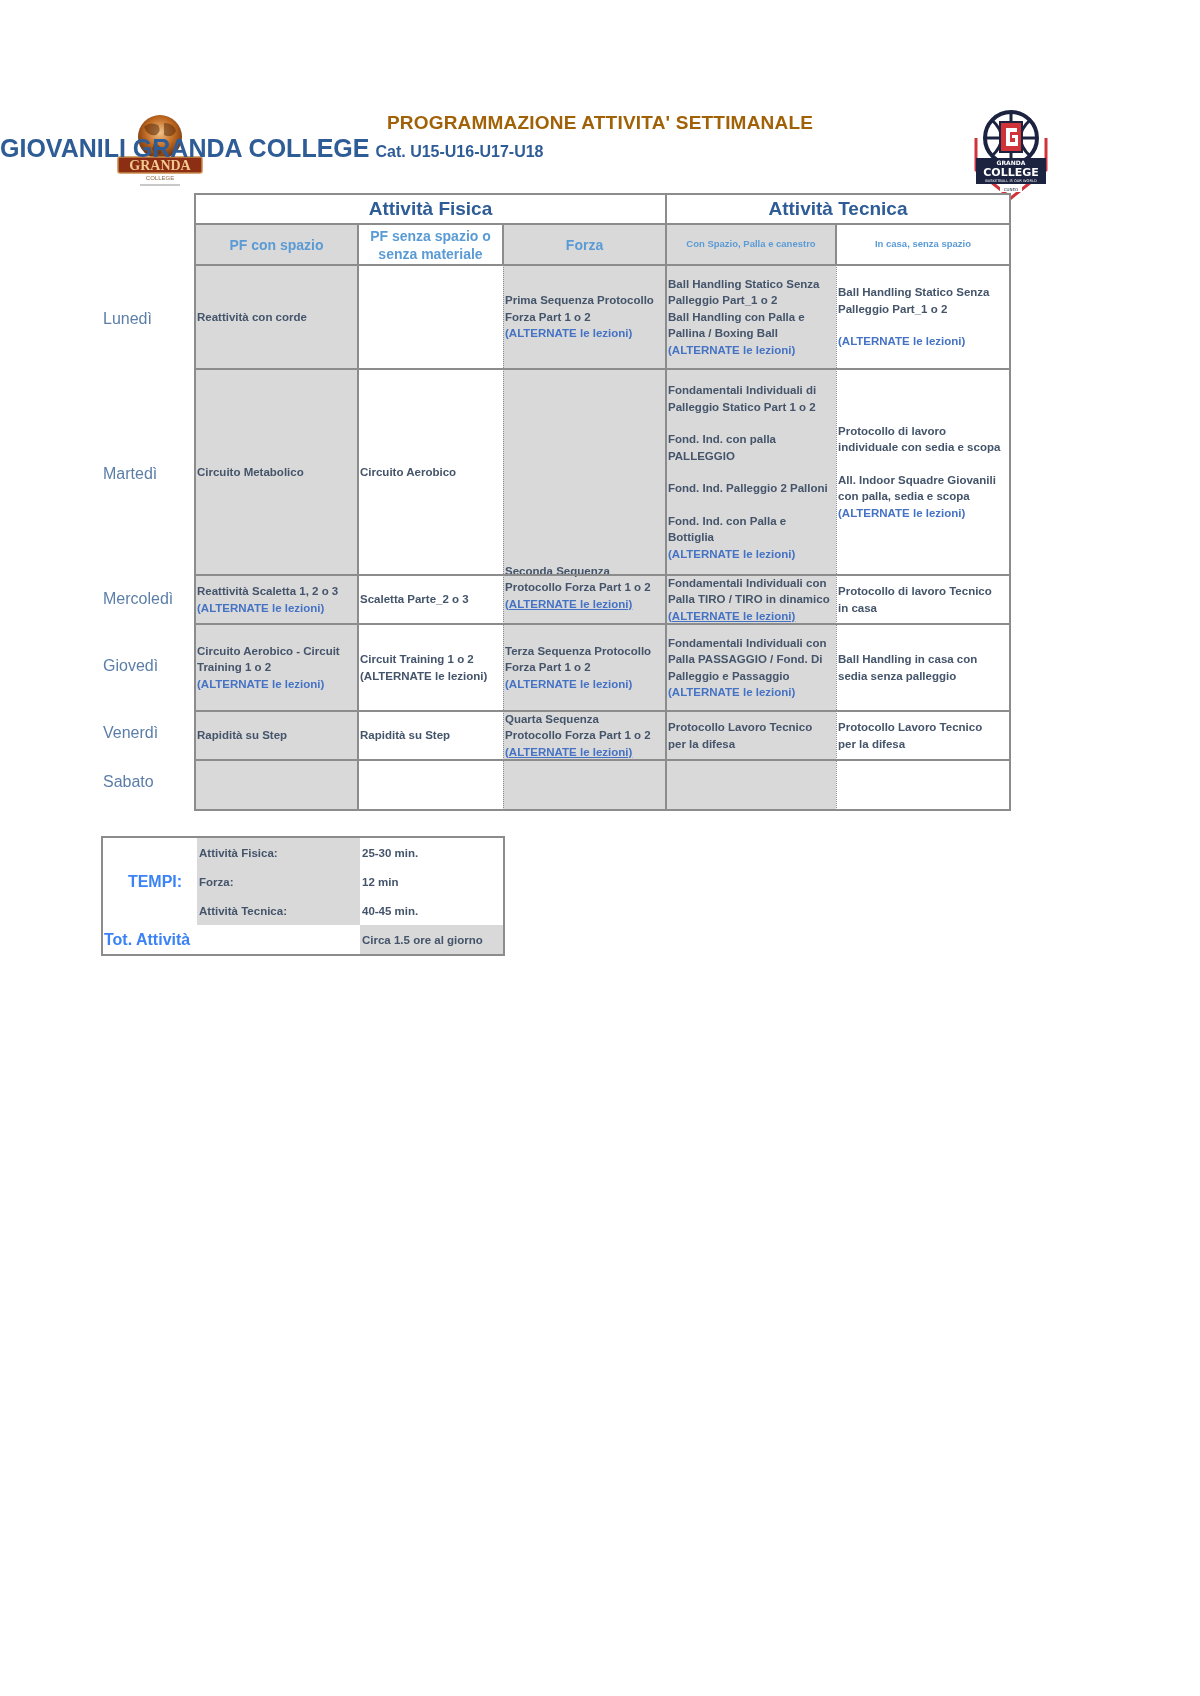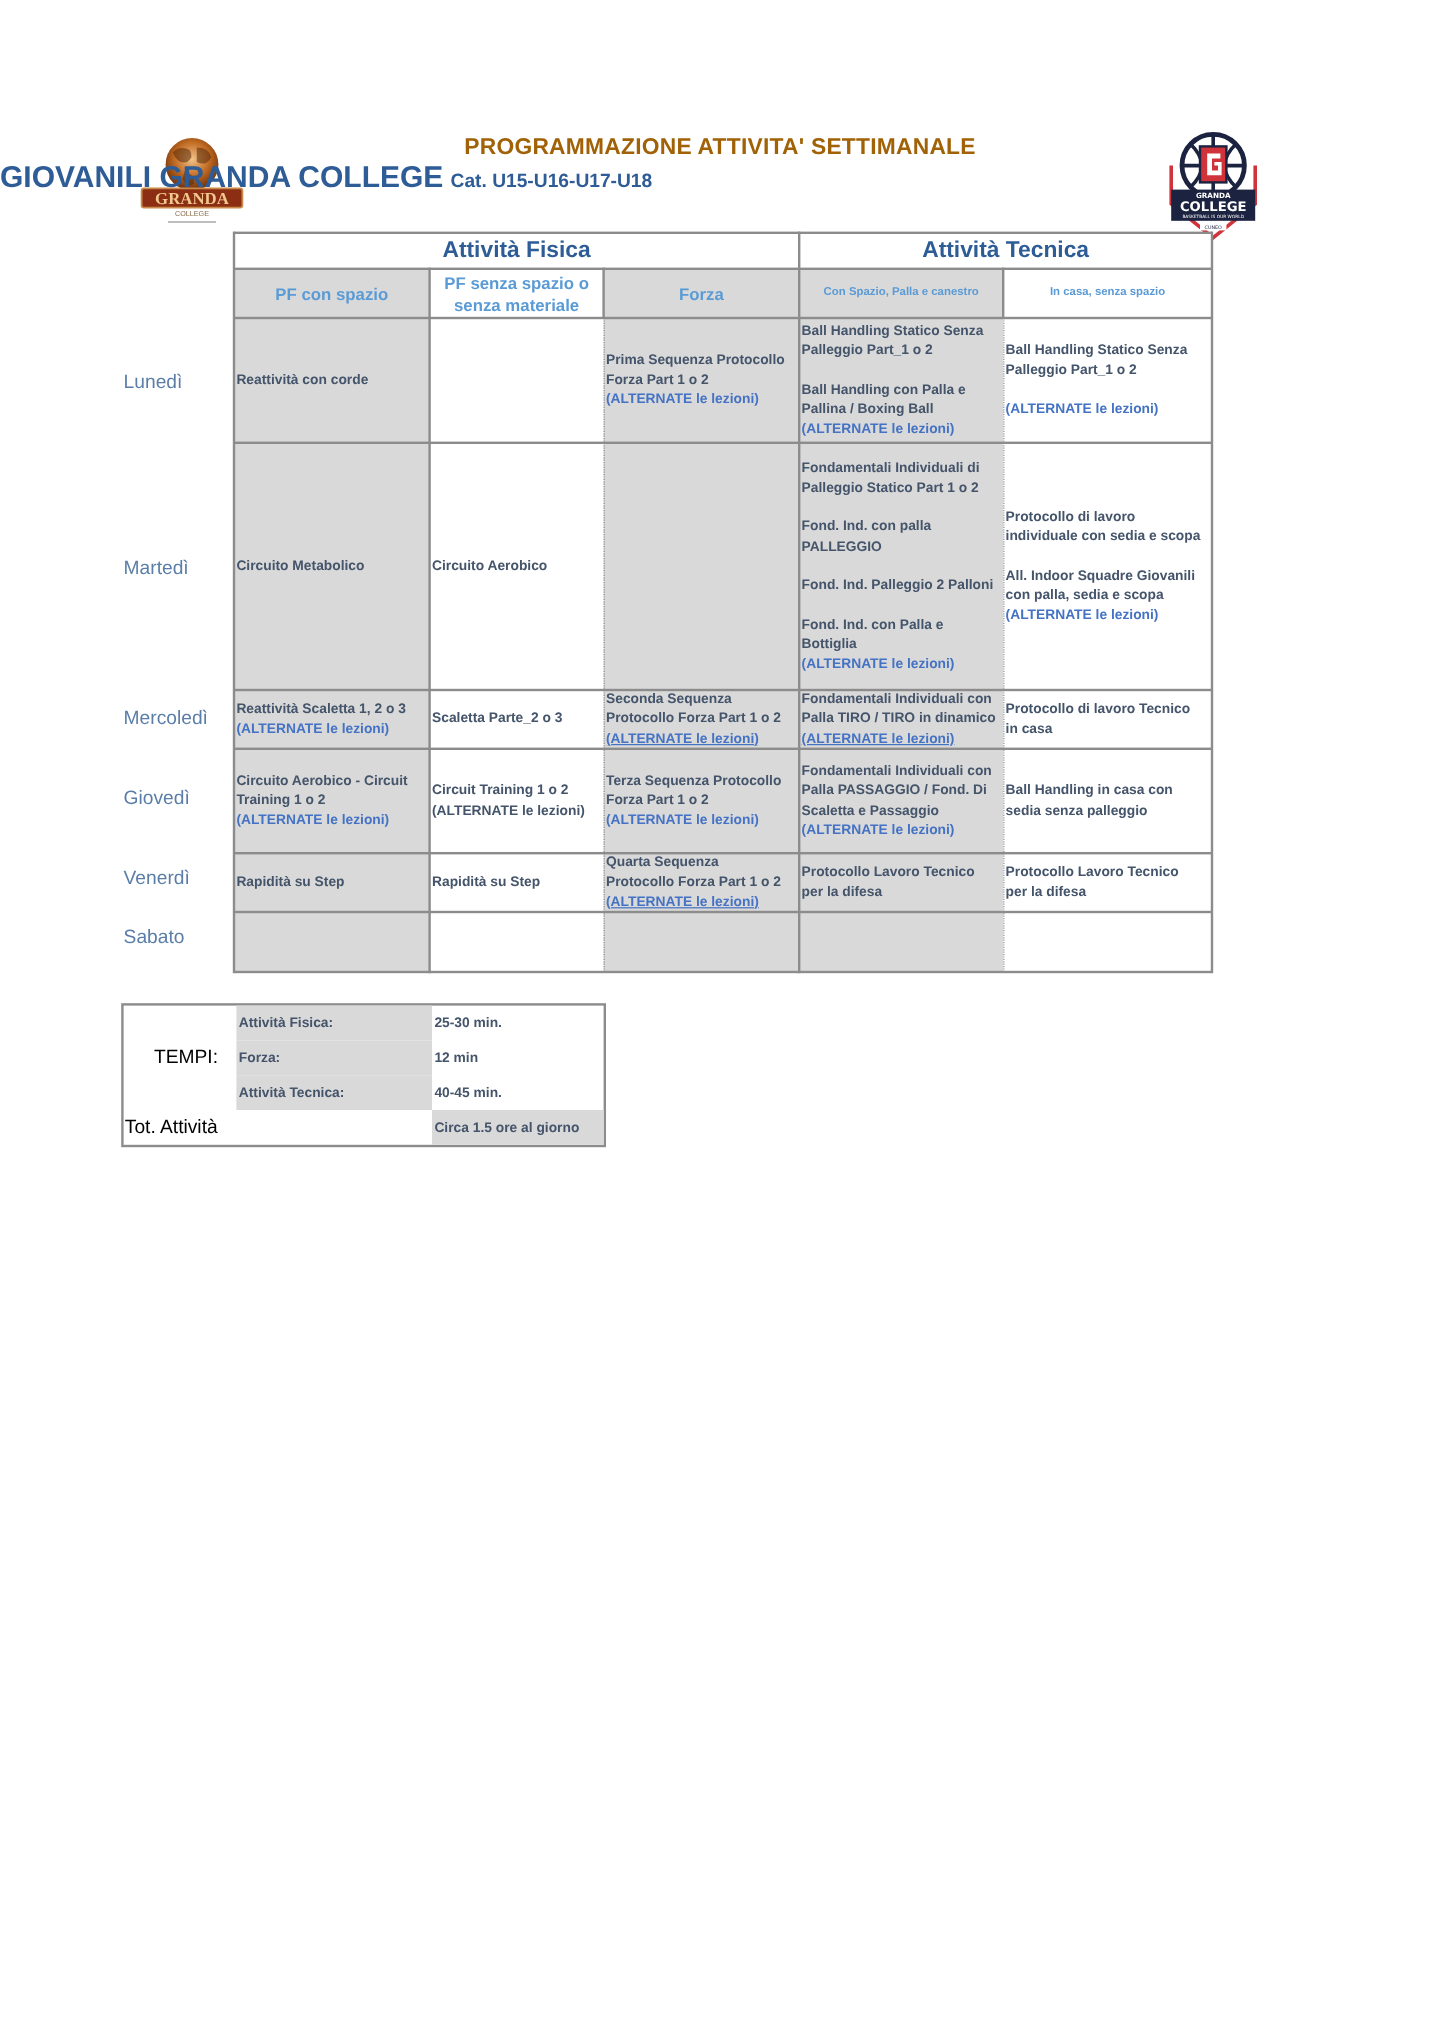--- a/index.html
+++ b/index.html
@@ -8,39 +8,39 @@
   .abs { position: absolute; }
   .title1 { left: 0; width: 1200px; top: 112px; text-align: center; font-size: 19px; font-weight: bold;
             color: #a16207; letter-spacing: 0.2px; }
   .title2 { left: 0; width: 1200px; top: 134px; font-size: 25px; font-weight: bold; color: #2e5c96; }
   .title2 .cat { font-size: 16px; color: #2e5c96; margin-left: 6px; }
   .logo-left { left: 114px; top: 113px; width: 92px; height: 76px; }
   .logo-right { left: 970px; top: 108px; width: 82px; height: 92px; }
 
   .grid { position: absolute; left: 195px; top: 194px; width: 815px; }
   .cell { position: absolute; box-sizing: border-box; font-size: 11.5px; font-weight: bold; color: #44546a;
-          line-height: 16.5px; padding: 0 2px; display: flex; flex-direction: column; justify-content: center; }
+          line-height: 16.5px; padding: 12px 2px; display: flex; flex-direction: column; justify-content: center; }
   .gray { background: #d9d9d9; }
   .white { background: #ffffff; }
   .blue { color: #4472c4; }
   .ul { text-decoration: underline; }
   .gap { height: 16px; }
   .hdr-big { font-size: 19px; color: #2e5c96; text-align: center; justify-content: center; align-items: center; }
   .hdr-sub { font-size: 14px; color: #5b9bd5; text-align: center; align-items: center; line-height: 18px; }
   .hdr-tiny { font-size: 9.5px; color: #5b9bd5; text-align: center; align-items: center; }
   .day { position: absolute; left: 103px; font-size: 16px; color: #5b7ea8; font-weight: normal; }
   .line-h { position: absolute; height: 2px; background: #8c8c8c; }
   .line-v { position: absolute; width: 2px; background: #8c8c8c; }
   .line-vd { position: absolute; width: 0; border-left: 1px dotted #8c8c8c; }
 
   .sum { position: absolute; left: 101px; top: 836px; width: 404px; height: 120px; box-sizing: border-box;
          border: 2px solid #8c8c8c; }
   .sum .c { position: absolute; box-sizing: border-box; font-size: 11.5px; font-weight: bold; color: #44546a;
             display: flex; align-items: center; padding-left: 2px; text-align: right; }
-  .sum .big { font-size: 16px; font-weight: normal; color: #000000; }
+  .sum .big { font-size: 16px; font-weight: bold; color: #3b82f6; }
 </style>
 </head>
 <body>
 
 <div class="abs logo-left">
   <svg width="92" height="76" viewBox="0 0 92 76">
     <defs>
       <radialGradient id="gl" cx="50%" cy="40%" r="55%">
         <stop offset="0%" stop-color="#f3c48a"></stop>
         <stop offset="60%" stop-color="#c06a22"></stop>
@@ -188,21 +188,21 @@
     <span>(ALTERNATE le lezioni)</span>
   </div>
   <div class="cell gray" style="left:308px;top:430px;width:163px;height:87px;">
     <span>Terza Sequenza Protocollo</span>
     <span>Forza Part 1 o 2</span>
     <span class="blue">(ALTERNATE le lezioni)</span>
   </div>
   <div class="cell gray" style="left:471px;top:430px;width:170px;height:87px;">
     <span>Fondamentali Individuali con</span>
     <span>Palla PASSAGGIO / Fond. Di</span>
-    <span>Scaletta e Passaggio</span>
+    <span>Palleggio e Passaggio</span>
     <span class="blue">(ALTERNATE le lezioni)</span>
   </div>
   <div class="cell white" style="left:641px;top:430px;width:174px;height:87px;">
     <span>Ball Handling in casa con</span>
     <span>sedia senza palleggio</span>
   </div>
 
   <div class="cell gray" style="left:0;top:517px;width:163px;height:49px;">
     <span>Rapidità su Step</span>
   </div>

